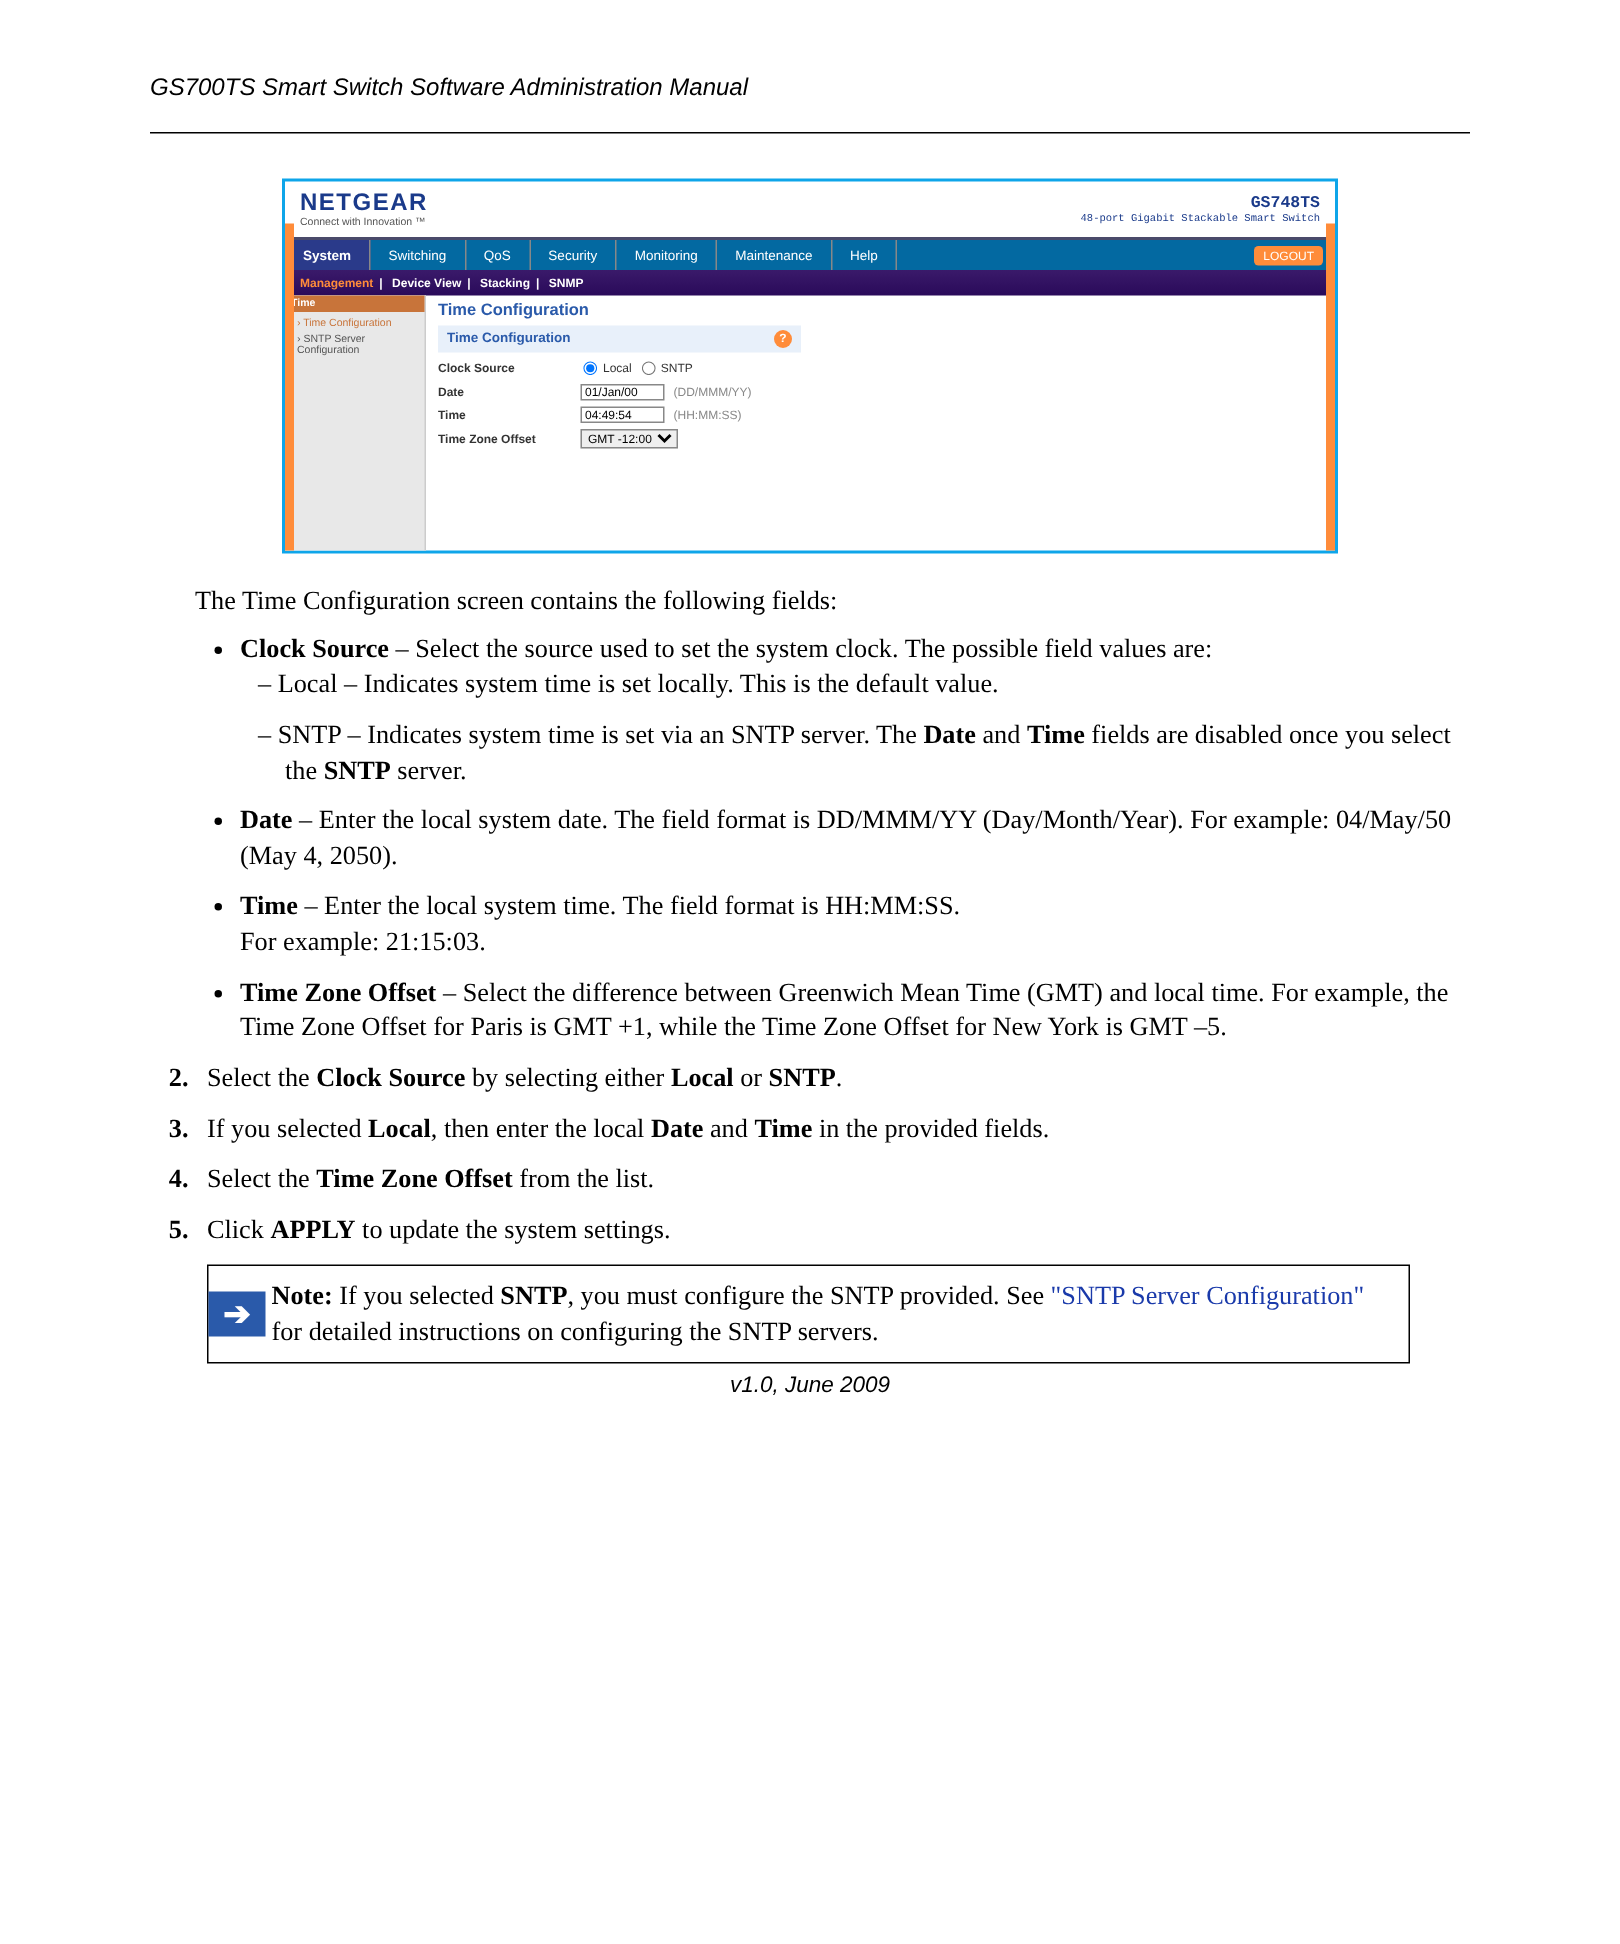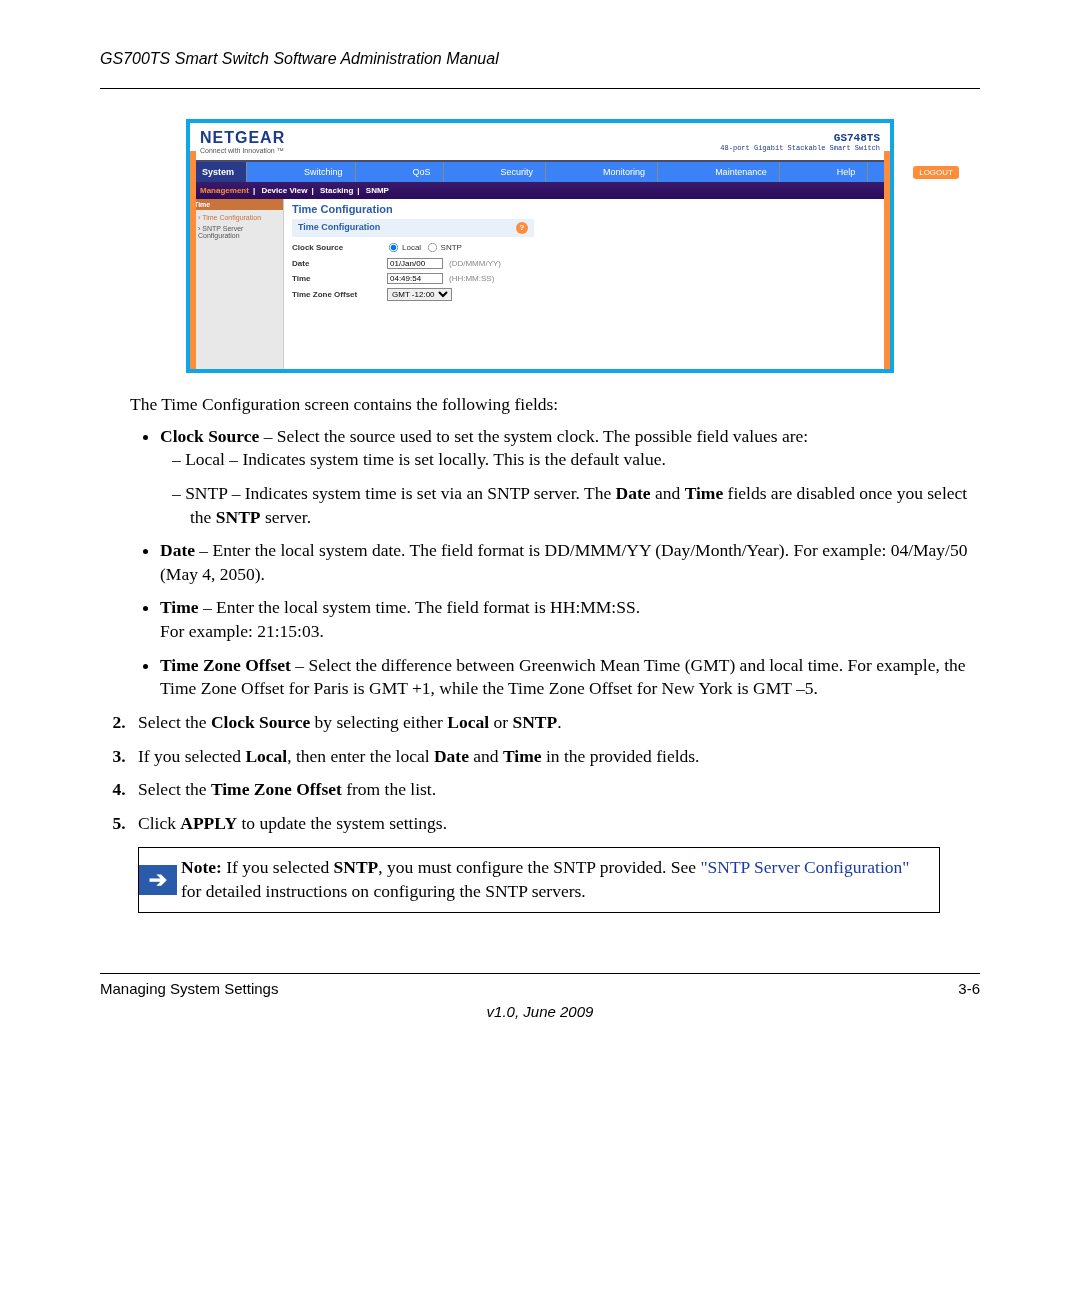--- a/index.html
+++ b/index.html
@@ -18,43 +18,42 @@
     font-family: Arial, Helvetica, sans-serif;
     font-size: 16px;
     border-bottom: 1px solid #000;
     padding-bottom: 20px;
     margin-bottom: 30px;
   }
   
   .screenshot {
     width: 700px;
     margin: 0 auto 20px auto;
-    border: 4px solid #0ea5e9;
+    border: 2px solid #0ea5e9;
     font-family: Arial, Helvetica, sans-serif;
     background: #fff;
     position: relative;
   }
   .ss-top {
     display: flex;
     justify-content: space-between;
     align-items: center;
   }
   .ss-logo {
     padding: 6px 10px;
   }
   .ss-logo-text { color:#1a3a8a; font-weight:bold; font-size:16px; letter-spacing:1px;}
   .ss-logo-sub { font-size:7px; color:#555; }
   .ss-device { text-align:right; padding: 6px 10px; font-family: Liberation Mono, monospace; }
   .ss-device-title { color:#1a3a8a; font-weight:bold; font-size:11px;}
   .ss-device-sub { color:#1a3a8a; font-size:7px; }
   .ss-tabs {
     display:flex;
-    background:#3b82f6;
+    background:#0369a1;
     border-top:2px solid #4a4a6a;
-    gap:45px;
   }
   .ss-tab {
     font-size:9px;
     padding:5px 12px;
     color:#fff;
     border-right:1px solid #888;
   }
   .ss-tab.active { background:#2a3a8a; font-weight:bold;}
   .ss-logout {
     margin-left:auto;
@@ -254,18 +253,14 @@
     <div class="note-box">
       <div class="note-icon">
           <div class="note-icon-inner">➔</div>
         </div>
       <div class="note-content">
         <b>Note:</b><span> If you selected </span><b>SNTP</b><span>, you must configure the SNTP provided. See </span><a class="link">"SNTP Server Configuration"</a><span> for detailed instructions on configuring the SNTP servers.</span>
       </div>
     </div>
   </div>
 
-  <div class="page-footer">
-    <span>Managing System Settings</span>
-    <span>3-6</span>
-  </div>
   <div class="page-footer-center">v1.0, June 2009</div>
 </div>
 
 </body></html>

